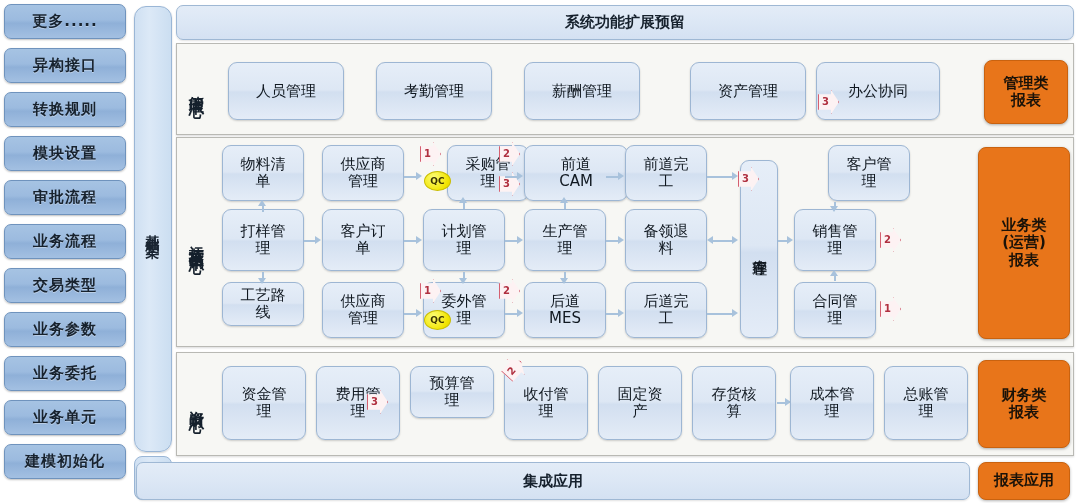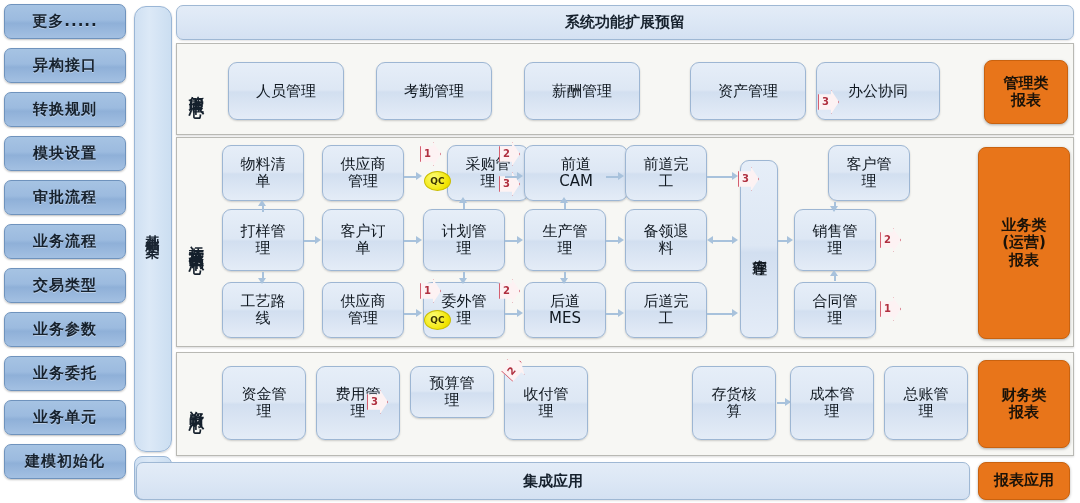--- a/index.html
+++ b/index.html
@@ -278,21 +278,21 @@
     <div>
         <div>销售管</div>
         <div>理</div>
       </div>
   </div>
   <div class="mark" style="left:880px;top:228px;">
     <div class="shape"></div>
       <div class="num">2</div>
   </div>
 
-  <div class="mod" style="left:222px;top:282px;width:82px;height:56px;">
+  <div class="mod" style="left:222px;top:282px;width:82px;height:44px;">
     <div>
         <div>工艺路</div>
         <div>线</div>
       </div>
   </div>
   <div class="mod" style="left:322px;top:282px;width:82px;height:56px;">
     <div>
         <div>供应商</div>
         <div>管理</div>
       </div>
@@ -468,20 +468,26 @@
   <div class="mod" style="left:504px;top:366px;width:84px;height:74px;">
     <div>
         <div>收付管</div>
         <div>理</div>
       </div>
   </div>
   <div class="mark up" style="left:503px;top:358px;">
     <div class="shape"></div>
       <div class="num">2</div>
   </div>
+  <div class="mod" style="left:598px;top:366px;width:84px;height:74px;">
+    <div>
+        <div>固定资</div>
+        <div>产</div>
+      </div>
+  </div>
   <div class="mod" style="left:692px;top:366px;width:84px;height:74px;">
     <div>
         <div>存货核</div>
         <div>算</div>
       </div>
   </div>
   <div class="arrow">
     <div class="line h-line" style="left:777px;top:402px;width:9px;"></div>
     <div class="head head-r" style="left:785px;top:398px;"></div>
   </div>

